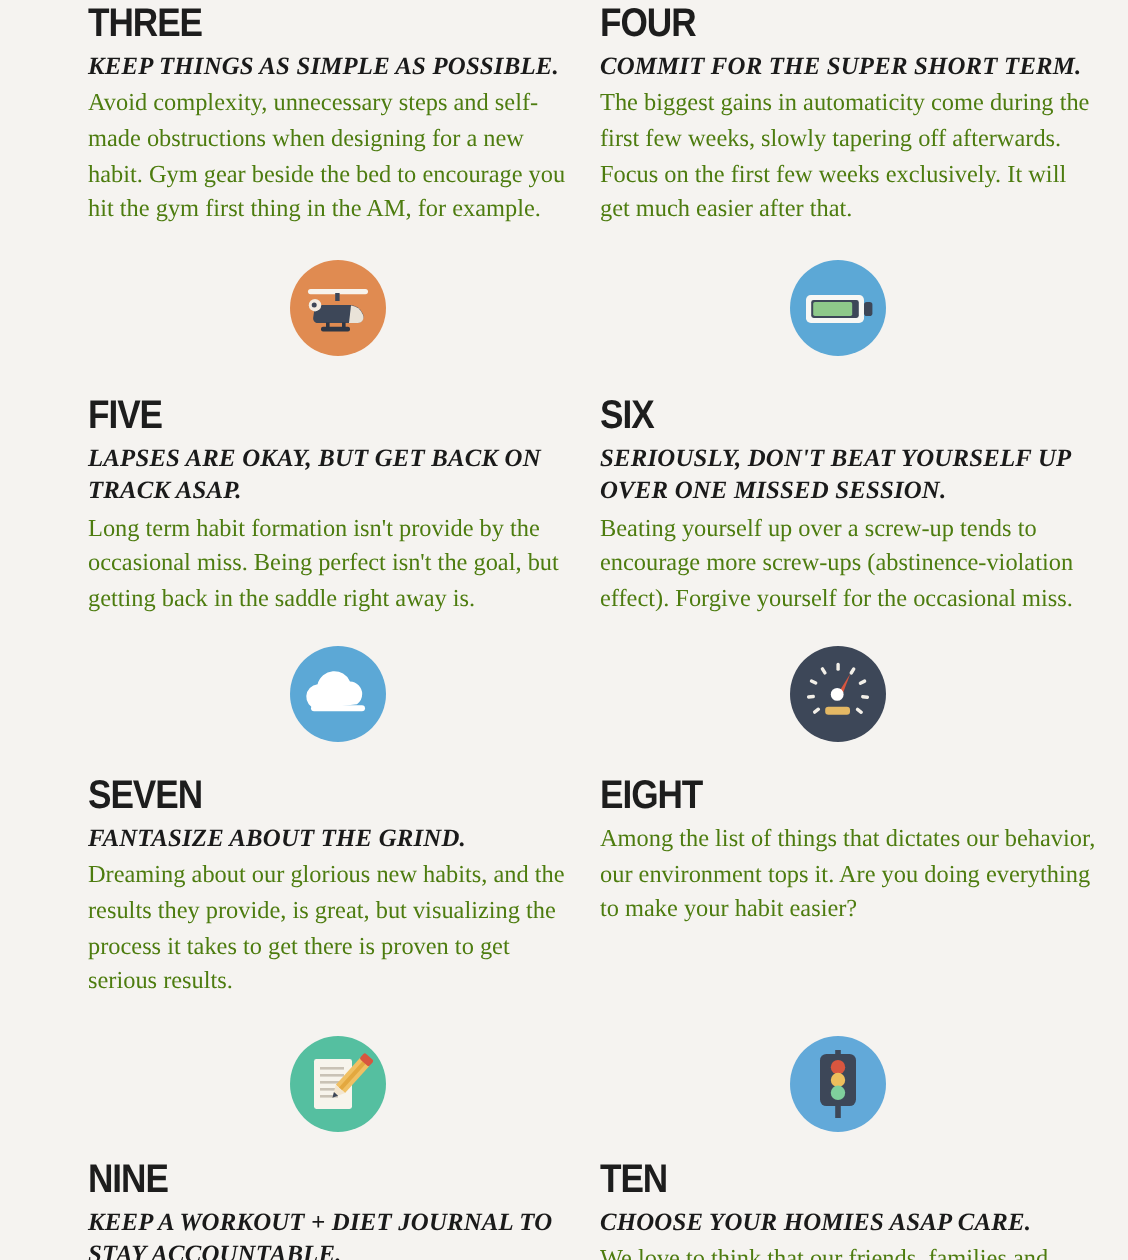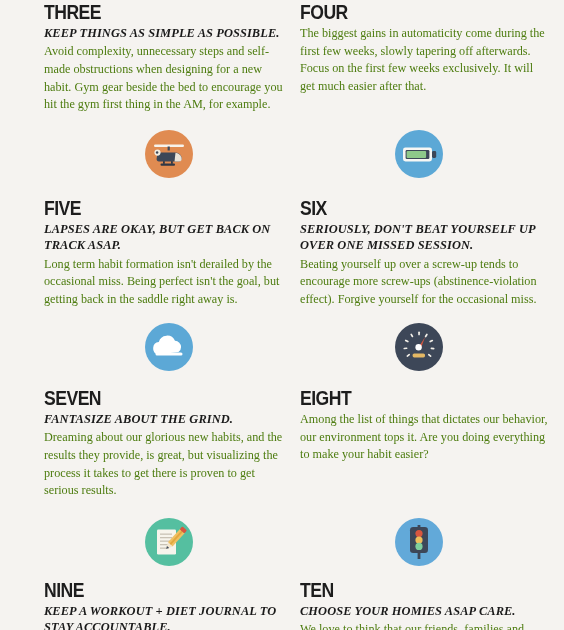--- a/index.html
+++ b/index.html
@@ -65,20 +65,21 @@
 <div class="page">
 
   <div class="col col-left" style="top:2px;">
     <div class="num">THREE</div>
     <div class="headline">KEEP THINGS AS SIMPLE AS POSSIBLE.</div>
     <div class="body">Avoid complexity, unnecessary steps and self-made obstructions when designing for a new habit. Gym gear beside the bed to encourage you hit the gym first thing in the AM, for example.</div>
   </div>
 
   <div class="col col-right" style="top:2px;">
     <div class="num">FOUR</div>
+    <div class="headline">COMMIT FOR THE SUPER SHORT TERM.</div>
     <div class="body">The biggest gains in automaticity come during the first few weeks, slowly tapering off afterwards. Focus on the first few weeks exclusively. It will get much easier after that.</div>
   </div>
 
   <div class="icon-wrap icon-l" style="top:130px;">
     <div class="circle c-orange">
       <svg width="48" height="48" viewBox="0 0 48 48">
         <rect x="9" y="14.5" width="30" height="2.6" rx="1.3" fill="#f7f3ec"></rect>
         <rect x="22.6" y="16.5" width="2.2" height="4" fill="#3d4758"></rect>
         <path d="M14 22.5 h16 a7 7 0 0 1 6.5 4.5 c0.8 2 -0.4 4.5 -3 4.5 h-19.5 c-1.6 0 -2.6 -1.3 -2.4 -2.8 l0.6 -4 c0.1 -1.2 0.7 -2.2 1.8 -2.2 z" fill="#3d4758"></path>
         <path d="M30.5 22.8 a7.5 7.5 0 0 1 6 4.6 c0.7 1.8 -0.2 4.1 -2.6 4.1 h-4.4 z" fill="#e9e3d8"></path>
@@ -98,21 +99,21 @@
         <rect x="37" y="21" width="4.2" height="7" rx="1.4" fill="#3d4758"></rect>
         <rect x="10.6" y="20" width="23.8" height="9" rx="1.2" fill="#3d4758"></rect>
         <rect x="11.6" y="21" width="19.5" height="7" rx="0.9" fill="#8ec98a"></rect>
       </svg>
     </div>
   </div>
 
   <div class="col col-left" style="top:198px;">
     <div class="num">FIVE</div>
     <div class="headline">LAPSES ARE OKAY, BUT GET BACK ON TRACK ASAP.</div>
-    <div class="body">Long term habit formation isn't derailed by the occasional miss. Being perfect isn't the goal, but getting back in the saddle right away is.</div>
+    <div class="body">Long term habit formation isn't provide by the occasional miss. Being perfect isn't the goal, but getting back in the saddle right away is.</div>
   </div>
 
   <div class="col col-right" style="top:198px;">
     <div class="num">SIX</div>
     <div class="headline">SERIOUSLY, DON'T BEAT YOURSELF UP OVER ONE MISSED SESSION.</div>
     <div class="body">Beating yourself up over a screw-up tends to encourage more screw-ups (abstinence-violation effect). Forgive yourself for the occasional miss.</div>
   </div>
 
   <div class="icon-wrap icon-l" style="top:323px;">
     <div class="circle c-blue">

